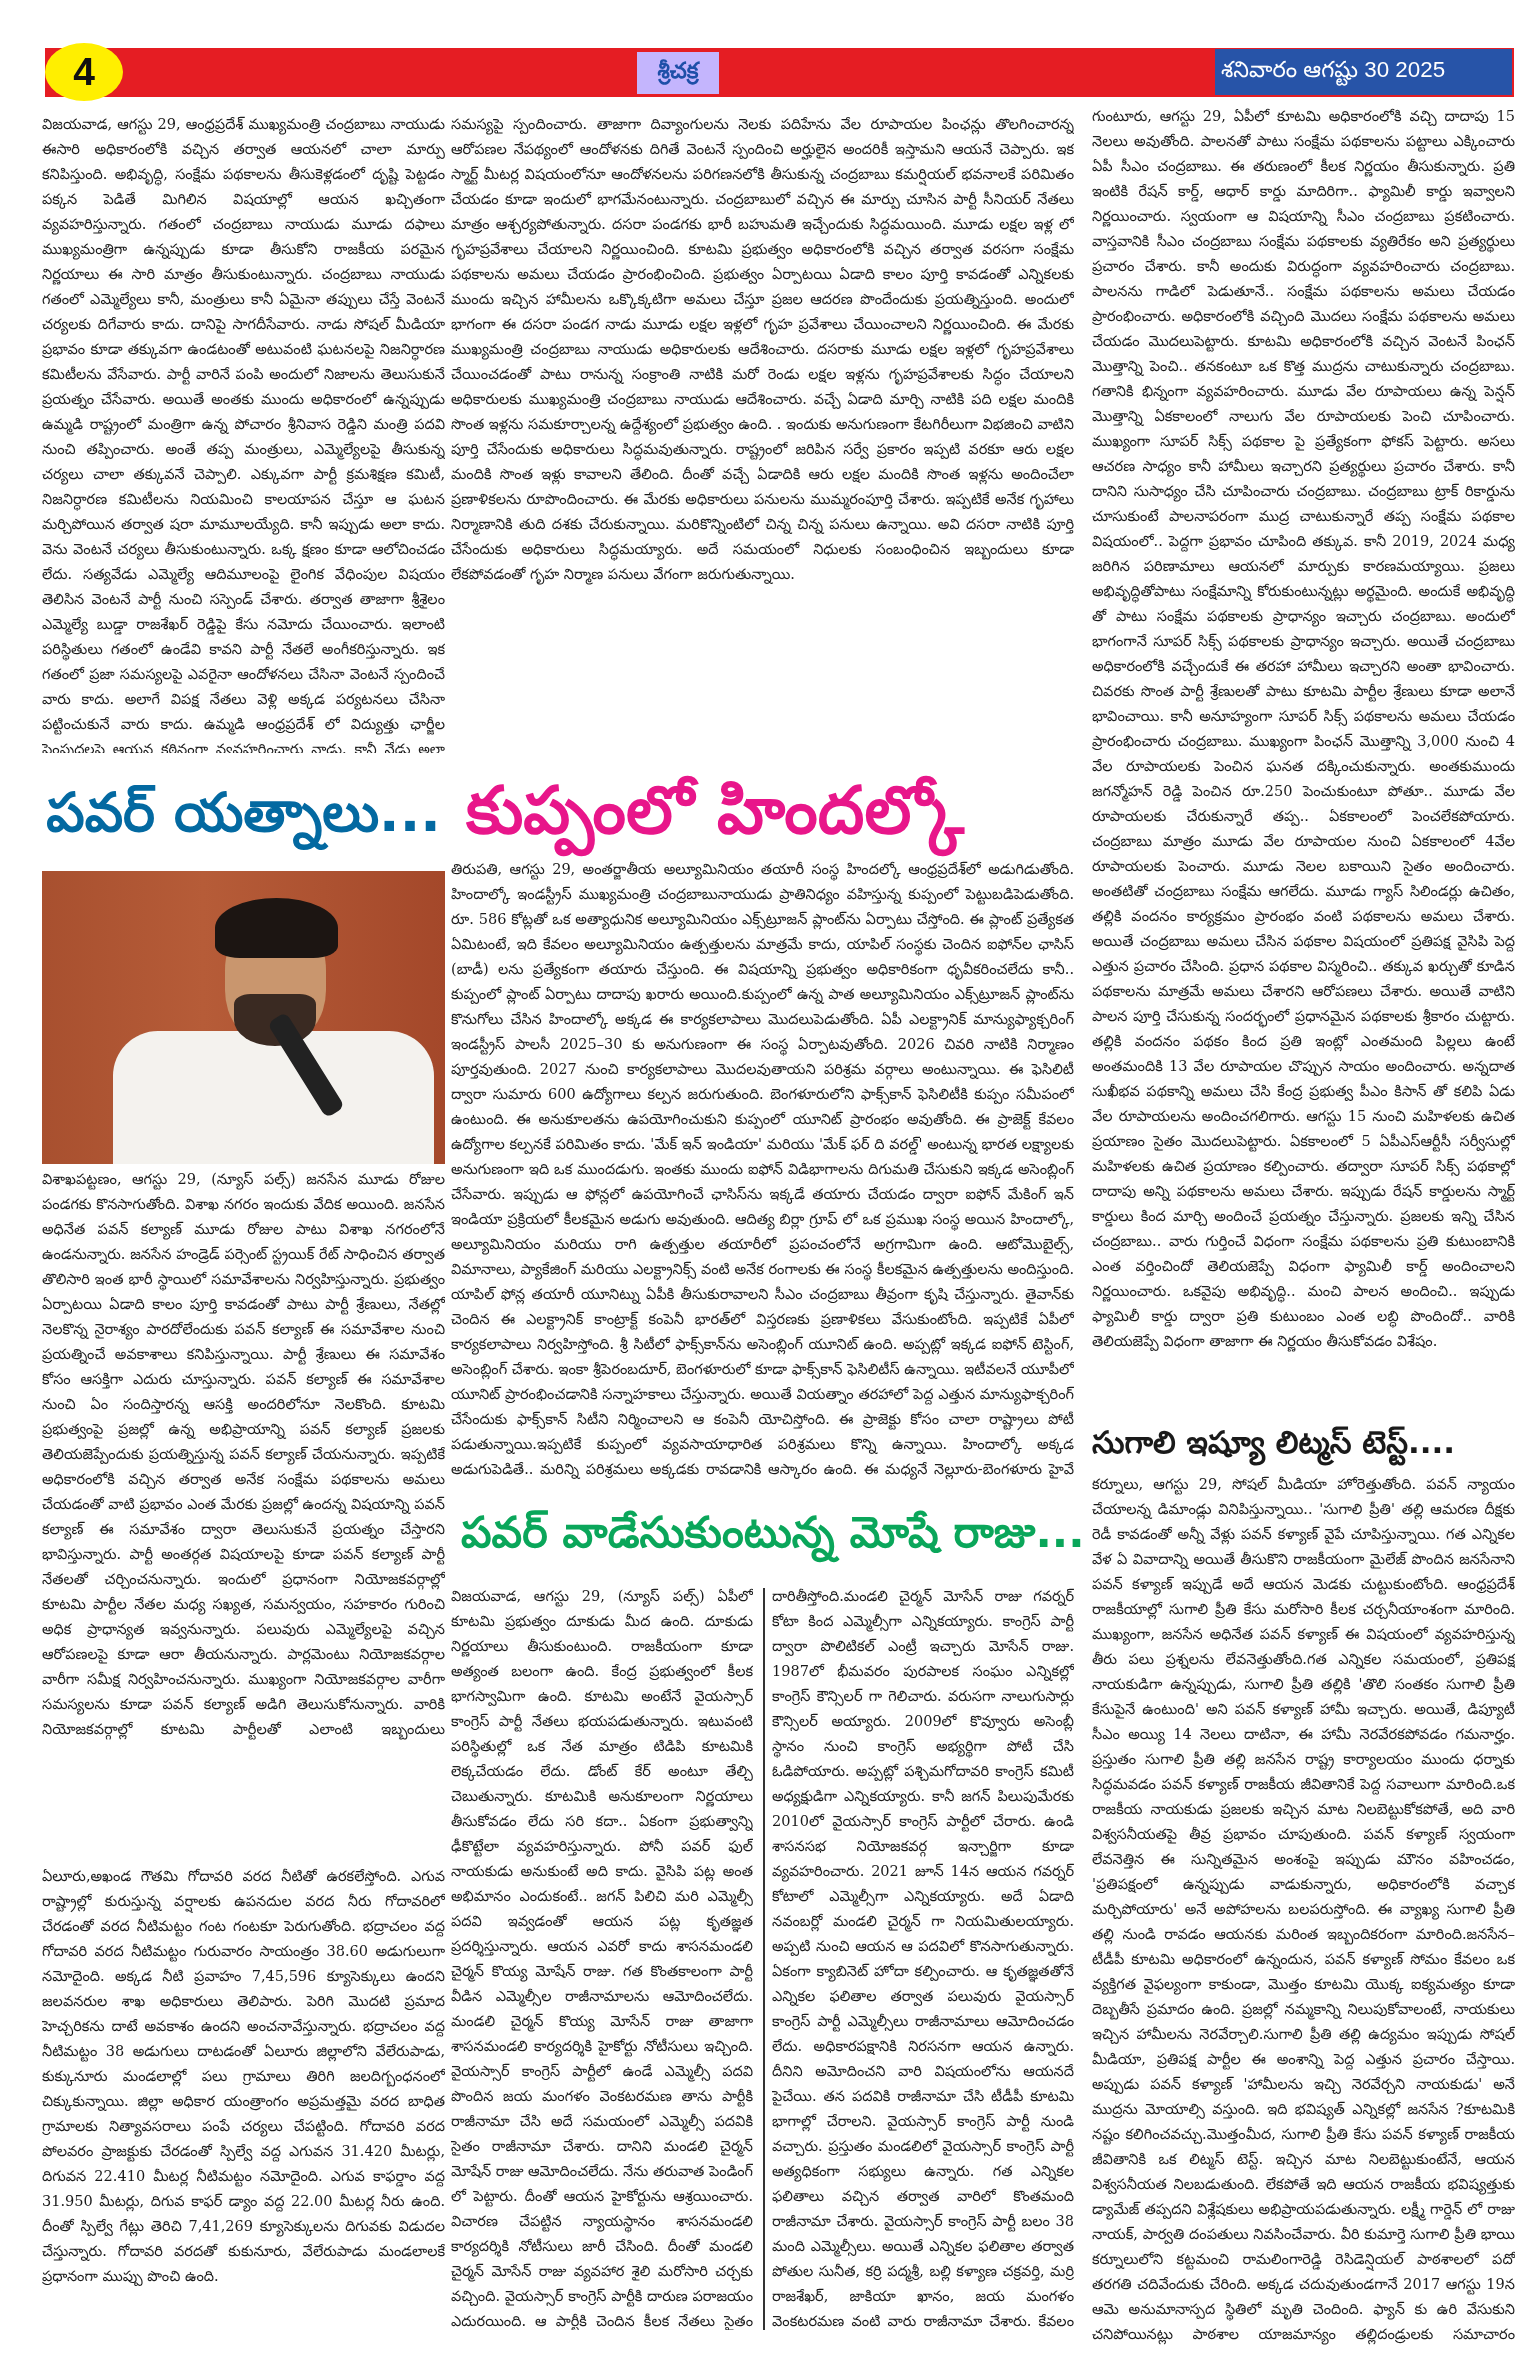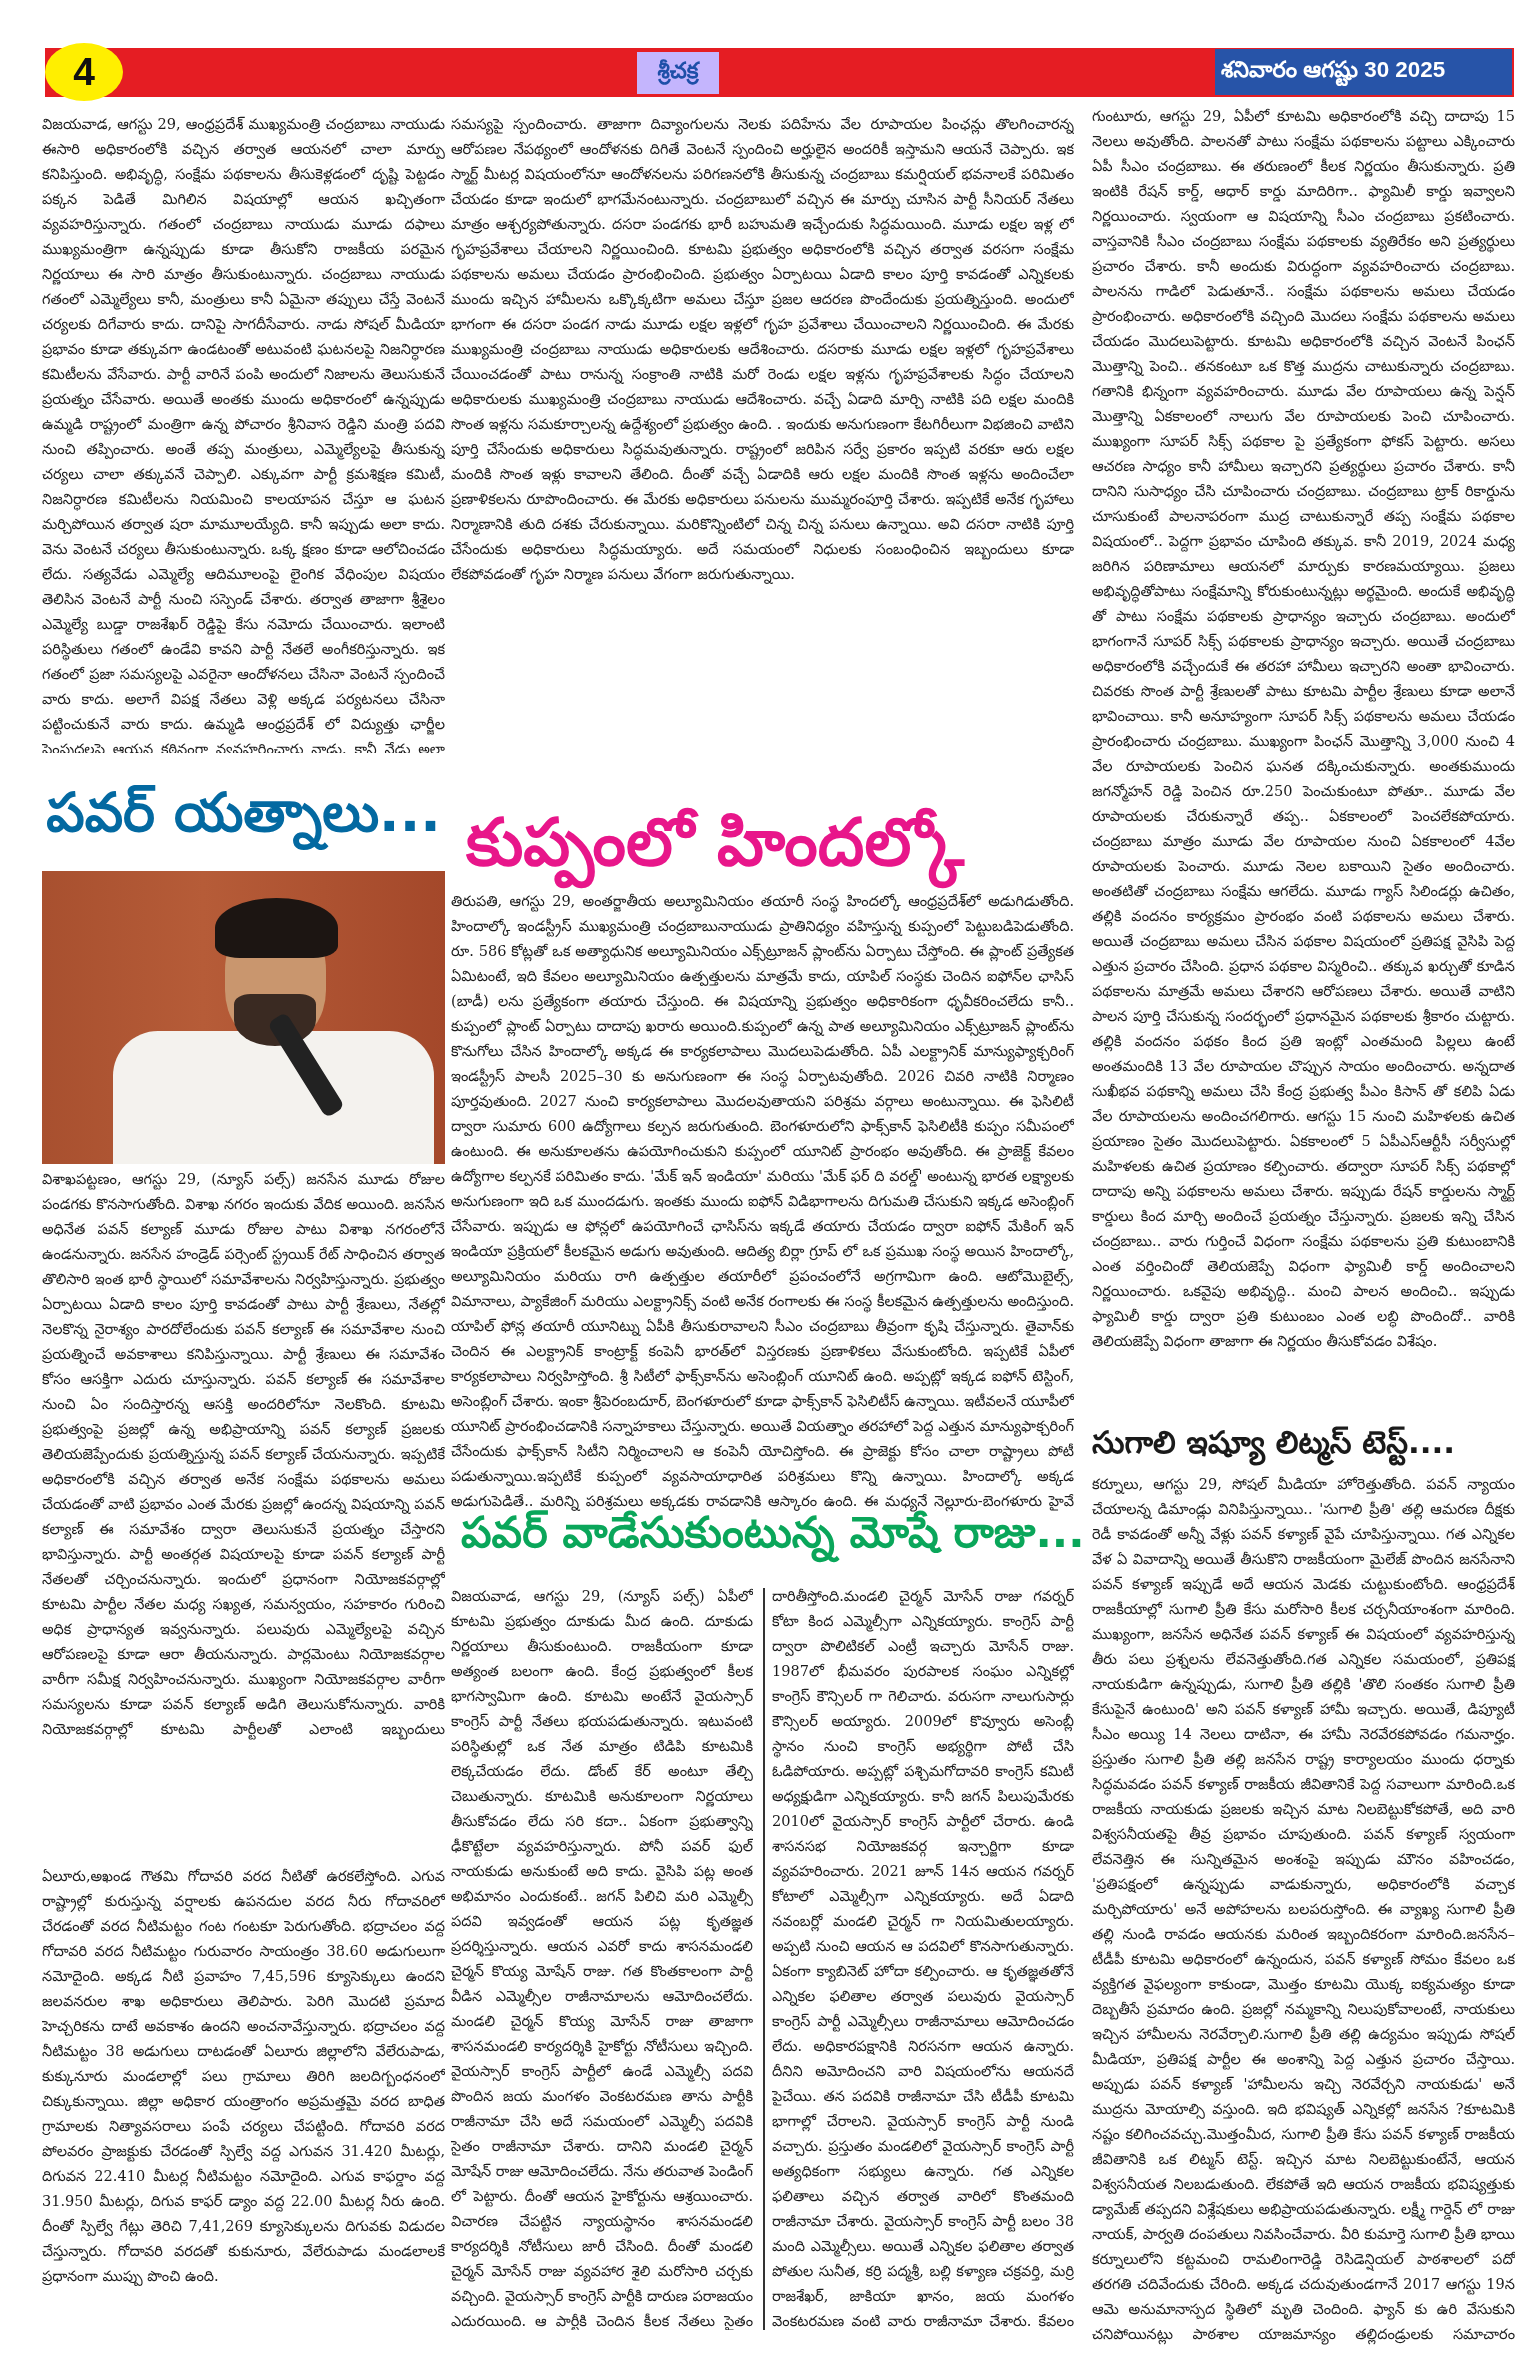--- a/index.html
+++ b/index.html
@@ -10,21 +10,21 @@
   .page-num { position: absolute; left: 45px; top: 43px; width: 78px; height: 58px;
               background: #ffef00; border-radius: 50%; display: flex; align-items: center;
               justify-content: center; font-family: "Liberation Sans", sans-serif;
               font-size: 39px; font-weight: bold; color: #111; }
   .logo { position: absolute; left: 637px; top: 52px; width: 82px; height: 42px;
           background: #c4b5fd; display: flex; align-items: center; justify-content: center;
           color: #1e4fa8; font-weight: bold; font-size: 22.4px;
           font-family: "DejaVu Serif", serif; }
   .date-box { position: absolute; left: 1215px; top: 49px; width: 297px; height: 46px;
               background: #2754a8; color: #fff; display: flex; align-items: center;
-              padding-left: 6px; font-size: 22.4px; font-weight: bold; box-sizing: border-box;
+              padding-left: 6px; font-size: 22.4px; font-weight: normal; box-sizing: border-box;
               font-family: "Liberation Sans", sans-serif; }
   .col { position: absolute; }
   .body-text { font-family: "DejaVu Serif", serif; font-size: 14.5px; line-height: 25px;
                text-align: justify; margin: 0; color: #1a1a1a; }
   .hl { margin: 0; font-weight: bold; line-height: 1.1; font-family: "DejaVu Sans", sans-serif; }
   .photo { position: absolute; left: 42px; top: 871px; width: 403px; height: 293px;
            background: linear-gradient(90deg, #a8502f 0%, #b65c38 40%, #a4482a 100%);
            overflow: hidden; }
   .photo .shirt { position: absolute; left: 71px; top: 160px; width: 321px; height: 149px;
                   background: #f4f2ee; border-radius: 45px 45px 0 0; }
@@ -69,21 +69,21 @@
   <div class="mic"></div>
 </div>
 <div class="col" style="left:42px; top:1167px; width:403px; height:578px; overflow:hidden;">
   <p class="body-text">విశాఖపట్టణం, ఆగస్టు 29, (న్యూస్ పల్స్) జనసేన మూడు రోజుల పండగకు కొనసాగుతోంది. విశాఖ నగరం ఇందుకు వేదిక అయింది. జనసేన అధినేత పవన్ కల్యాణ్ మూడు రోజుల పాటు విశాఖ నగరంలోనే ఉండనున్నారు. జనసేన హండ్రెడ్ పర్సెంట్ స్ట్రయిక్ రేట్ సాధించిన తర్వాత తొలిసారి ఇంత భారీ స్థాయిలో సమావేశాలను నిర్వహిస్తున్నారు. ప్రభుత్వం ఏర్పాటయి ఏడాది కాలం పూర్తి కావడంతో పాటు పార్టీ శ్రేణులు, నేతల్లో నెలకొన్న నైరాశ్యం పారదోలేందుకు పవన్ కల్యాణ్ ఈ సమావేశాల నుంచి ప్రయత్నించే అవకాశాలు కనిపిస్తున్నాయి. పార్టీ శ్రేణులు ఈ సమావేశం కోసం ఆసక్తిగా ఎదురు చూస్తున్నారు. పవన్ కల్యాణ్ ఈ సమావేశాల నుంచి ఏం సందిస్తారన్న ఆసక్తి అందరిలోనూ నెలకొంది. కూటమి ప్రభుత్వంపై ప్రజల్లో ఉన్న అభిప్రాయాన్ని పవన్ కల్యాణ్ ప్రజలకు తెలియజెప్పేందుకు ప్రయత్నిస్తున్న పవన్ కల్యాణ్ చేయనున్నారు. ఇప్పటికే అధికారంలోకి వచ్చిన తర్వాత అనేక సంక్షేమ పథకాలను అమలు చేయడంతో వాటి ప్రభావం ఎంత మేరకు ప్రజల్లో ఉందన్న విషయాన్ని పవన్ కల్యాణ్ ఈ సమావేశం ద్వారా తెలుసుకునే ప్రయత్నం చేస్తారని భావిస్తున్నారు. పార్టీ అంతర్గత విషయాలపై కూడా పవన్ కల్యాణ్ పార్టీ నేతలతో చర్చించనున్నారు. ఇందులో ప్రధానంగా నియోజకవర్గాల్లో కూటమి పార్టీల నేతల మధ్య సఖ్యత, సమన్వయం, సహకారం గురించి అధిక ప్రాధాన్యత ఇవ్వనున్నారు. పలువురు ఎమ్మెల్యేలపై వచ్చిన ఆరోపణలపై కూడా ఆరా తీయనున్నారు. పార్లమెంటు నియోజకవర్గాల వారీగా సమీక్ష నిర్వహించనున్నారు. ముఖ్యంగా నియోజకవర్గాల వారీగా సమస్యలను కూడా పవన్ కల్యాణ్ అడిగి తెలుసుకోనున్నారు. వారికి నియోజకవర్గాల్లో కూటమి పార్టీలతో ఎలాంటి ఇబ్బందులు ఎదురవుతున్నాయన్న దానిపై పవన్ కల్యాణ్ ఆరా తీయనున్నారు. అంతేకాదు నియోజకవర్గాల్లో ప్రభుత్వం ఇవ్వనున్న నామినేటెడ్ పదవుల విషయంలో పవన్ కల్యాణ్ సూచనలు చేయనున్నారు. అలాగే పార్టీ ఎమ్మెల్యేలతో జరిగే సమావేశాల్లో గత ఎన్నికల్లో తాము ఇచ్చిన హామీలు పెండింగ్ లో ఉన్నవాటిపై కూడా పవన్ కల్యాణ్ ఎమ్మెల్యేలతో చర్చించనున్నారు. ప్రధానమైన హామీల పరిష్కారానికి అవసరమైన నిధులు విడుదల చేయడానికి ఆయన ఈ సమావేశం ఏర్పాటు చేశారు. స్థానిక సంస్థల ఎన్నికల్లో పార్టీని గెలుపు దిశగా పయనింప చేయడానికి పవన్ కల్యాణ్ ఈ ప్రయత్నం చేస్తున్నట్లు కనిపిస్తుంది.</p>
 </div>
 
 <div class="col" style="left:42px; top:1864px; width:403px; height:477px; overflow:hidden;">
   <p class="body-text">ఏలూరు,అఖండ గౌతమి గోదావరి వరద నీటితో ఉరకలేస్తోంది. ఎగువ రాష్ట్రాల్లో కురుస్తున్న వర్షాలకు ఉపనదుల వరద నీరు గోదావరిలో చేరడంతో వరద నీటిమట్టం గంట గంటకూ పెరుగుతోంది. భద్రాచలం వద్ద గోదావరి వరద నీటిమట్టం గురువారం సాయంత్రం 38.60 అడుగులుగా నమోదైంది. అక్కడ నీటి ప్రవాహం 7,45,596 క్యూసెక్కులు ఉందని జలవనరుల శాఖ అధికారులు తెలిపారు. పెరిగి మొదటి ప్రమాద హెచ్చరికను దాటే అవకాశం ఉందని అంచనావేస్తున్నారు. భద్రాచలం వద్ద నీటిమట్టం 38 అడుగులు దాటడంతో ఏలూరు జిల్లాలోని వేలేరుపాడు, కుక్కునూరు మండలాల్లో పలు గ్రామాలు తిరిగి జలదిగ్బంధనంలో చిక్కుకున్నాయి. జిల్లా అధికార యంత్రాంగం అప్రమత్తమై వరద బాధిత గ్రామాలకు నిత్యావసరాలు పంపే చర్యలు చేపట్టింది. గోదావరి వరద పోలవరం ప్రాజక్టుకు చేరడంతో స్పిల్వే వద్ద ఎగువన 31.420 మీటర్లు, దిగువన 22.410 మీటర్ల నీటిమట్టం నమోదైంది. ఎగువ కాఫర్డాం వద్ద 31.950 మీటర్లు, దిగువ కాఫర్ డ్యాం వద్ద 22.00 మీటర్ల నీరు ఉంది. దీంతో స్పిల్వే గేట్లు తెరిచి 7,41,269 క్యూసెక్కులను దిగువకు విడుదల చేస్తున్నారు. గోదావరి వరదతో కుకునూరు, వేలేరుపాడు మండలాలకే ప్రధానంగా ముప్పు పొంచి ఉంది.</p>
 </div>
 
-<div class="col" style="left:451px; top:768px; width:623px; height:716px; overflow:hidden;margin-top:32px;">
+<div class="col" style="left:451px; top:768px; width:623px; height:716px; overflow:hidden;">
   <h2 class="hl" style="color:#e8168a; font-size:66px; padding-left:15px; height:89px; line-height:86px;">కుప్పంలో హిందల్కో</h2>
   <p class="body-text">తిరుపతి, ఆగస్టు 29, అంతర్జాతీయ అల్యూమినియం తయారీ సంస్థ హిందల్కో ఆంధ్రప్రదేశ్‌లో అడుగిడుతోంది. హిందాల్కో ఇండస్ట్రీస్ ముఖ్యమంత్రి చంద్రబాబునాయుడు ప్రాతినిధ్యం వహిస్తున్న కుప్పంలో పెట్టుబడిపెడుతోంది. రూ. 586 కోట్లతో ఒక అత్యాధునిక అల్యూమినియం ఎక్స్‌ట్రూజన్ ప్లాంట్‌ను ఏర్పాటు చేస్తోంది. ఈ ప్లాంట్ ప్రత్యేకత ఏమిటంటే, ఇది కేవలం అల్యూమినియం ఉత్పత్తులను మాత్రమే కాదు, యాపిల్ సంస్థకు చెందిన ఐఫోన్‌ల ఛాసిస్ (బాడీ) లను ప్రత్యేకంగా తయారు చేస్తుంది. ఈ విషయాన్ని ప్రభుత్వం అధికారికంగా ధృవీకరించలేదు కానీ.. కుప్పంలో ప్లాంట్ ఏర్పాటు దాదాపు ఖరారు అయింది.కుప్పంలో ఉన్న పాత అల్యూమినియం ఎక్స్‌ట్రూజన్ ప్లాంట్‌ను కొనుగోలు చేసిన హిందాల్కో అక్కడ ఈ కార్యకలాపాలు మొదలుపెడుతోంది. ఏపీ ఎలక్ట్రానిక్ మాన్యుఫ్యాక్చరింగ్ ఇండస్ట్రీస్ పాలసీ 2025–30 కు అనుగుణంగా ఈ సంస్థ ఏర్పాటవుతోంది. 2026 చివరి నాటికి నిర్మాణం పూర్తవుతుంది. 2027 నుంచి కార్యకలాపాలు మొదలవుతాయని పరిశ్రమ వర్గాలు అంటున్నాయి. ఈ ఫెసిలిటీ ద్వారా సుమారు 600 ఉద్యోగాలు కల్పన జరుగుతుంది. బెంగళూరులోని ఫాక్స్‌కాన్ ఫెసిలిటీకి కుప్పం సమీపంలో ఉంటుంది. ఈ అనుకూలతను ఉపయోగించుకుని కుప్పంలో యూనిట్ ప్రారంభం అవుతోంది. ఈ ప్రాజెక్ట్ కేవలం ఉద్యోగాల కల్పనకే పరిమితం కాదు. 'మేక్ ఇన్ ఇండియా' మరియు 'మేక్ ఫర్ ది వరల్డ్' అంటున్న భారత లక్ష్యాలకు అనుగుణంగా ఇది ఒక ముందడుగు. ఇంతకు ముందు ఐఫోన్ విడిభాగాలను దిగుమతి చేసుకుని ఇక్కడ అసెంబ్లింగ్ చేసేవారు. ఇప్పుడు ఆ ఫోన్లలో ఉపయోగించే ఛాసిస్‌ను ఇక్కడే తయారు చేయడం ద్వారా ఐఫోన్ మేకింగ్ ఇన్ ఇండియా ప్రక్రియలో కీలకమైన అడుగు అవుతుంది. ఆదిత్య బిర్లా గ్రూప్ లో ఒక ప్రముఖ సంస్థ అయిన హిందాల్కో, అల్యూమినియం మరియు రాగి ఉత్పత్తుల తయారీలో ప్రపంచంలోనే అగ్రగామిగా ఉంది. ఆటోమొబైల్స్, విమానాలు, ప్యాకేజింగ్ మరియు ఎలక్ట్రానిక్స్ వంటి అనేక రంగాలకు ఈ సంస్థ కీలకమైన ఉత్పత్తులను అందిస్తుంది. యాపిల్ ఫోన్ల తయారీ యూనిట్ను ఏపీకి తీసుకురావాలని సీఎం చంద్రబాబు తీవ్రంగా కృషి చేస్తున్నారు. తైవాన్‌కు చెందిన ఈ ఎలక్ట్రానిక్ కాంట్రాక్ట్ కంపెనీ భారత్‌లో విస్తరణకు ప్రణాళికలు వేసుకుంటోంది. ఇప్పటికే ఏపీలో కార్యకలాపాలు నిర్వహిస్తోంది. శ్రీ సిటీలో ఫాక్స్‌కాన్‌ను అసెంబ్లింగ్ యూనిట్ ఉంది. అప్పట్లో ఇక్కడ ఐఫోన్ టెస్టింగ్, అసెంబ్లింగ్ చేశారు. ఇంకా శ్రీపెరంబదూర్, బెంగళూరులో కూడా ఫాక్స్‌కాన్ ఫెసిలిటీస్ ఉన్నాయి. ఇటీవలనే యూపీలో యూనిట్ ప్రారంభించడానికి సన్నాహకాలు చేస్తున్నారు. అయితే వియత్నాం తరహాలో పెద్ద ఎత్తున మాన్యుఫాక్చరింగ్ చేసేందుకు ఫాక్స్‌కాన్ సిటీని నిర్మించాలని ఆ కంపెనీ యోచిస్తోంది. ఈ ప్రాజెక్టు కోసం చాలా రాష్ట్రాలు పోటీ పడుతున్నాయి.ఇప్పటికే కుప్పంలో వ్యవసాయాధారిత పరిశ్రమలు కొన్ని ఉన్నాయి. హిందాల్కో అక్కడ అడుగుపెడితే.. మరిన్ని పరిశ్రమలు అక్కడకు రావడానికి ఆస్కారం ఉంది. ఈ మధ్యనే నెల్లూరు-బెంగళూరు హైవే నుంచి కుప్పంకు నాలుగు వరుసల రహదారి నిర్మించారు. బెంగళూరుకు అతి దగ్గరగా ఉండటంతో దీనిని పారిశ్రామిక కేంద్రంగా మలిచేందుకు ప్రయత్నిస్తున్నారు.</p>
 </div>
 
 <div class="col" style="left:461px; top:1491px; width:623px; height:89px;text-align:center;">
   <h2 class="hl" style="color:#0aa65a; font-size:43px; line-height:82px; white-space:nowrap;">పవర్ వాడేసుకుంటున్న మోషే రాజు...</h2>
 </div>
 <div class="col" style="left:451px; top:1584px; width:302px; height:746px; overflow:hidden;">
   <p class="body-text">విజయవాడ, ఆగస్టు 29, (న్యూస్ పల్స్) ఏపీలో కూటమి ప్రభుత్వం దూకుడు మీద ఉంది. దూకుడు నిర్ణయాలు తీసుకుంటుంది. రాజకీయంగా కూడా అత్యంత బలంగా ఉంది. కేంద్ర ప్రభుత్వంలో కీలక భాగస్వామిగా ఉంది. కూటమి అంటేనే వైయస్సార్ కాంగ్రెస్ పార్టీ నేతలు భయపడుతున్నారు. ఇటువంటి పరిస్థితుల్లో ఒక నేత మాత్రం టిడిపి కూటమికి లెక్కచేయడం లేదు. డోంట్ కేర్ అంటూ తేల్చి చెబుతున్నారు. కూటమికి అనుకూలంగా నిర్ణయాలు తీసుకోవడం లేదు సరి కదా.. ఏకంగా ప్రభుత్వాన్ని ఢీకొట్టేలా వ్యవహరిస్తున్నారు. పోనీ పవర్ ఫుల్ నాయకుడు అనుకుంటే అది కాదు. వైసిపి పట్ల అంత అభిమానం ఎందుకంటే.. జగన్ పిలిచి మరి ఎమ్మెల్సీ పదవి ఇవ్వడంతో ఆయన పట్ల కృతజ్ఞత ప్రదర్శిస్తున్నారు. ఆయన ఎవరో కాదు శాసనమండలి చైర్మన్ కొయ్య మోషేన్ రాజు. గత కొంతకాలంగా పార్టీ వీడిన ఎమ్మెల్సీల రాజీనామాలను ఆమోదించలేదు. మండలి చైర్మన్ కొయ్య మోసేన్ రాజు తాజాగా శాసనమండలి కార్యదర్శికి హైకోర్టు నోటీసులు ఇచ్చింది. వైయస్సార్ కాంగ్రెస్ పార్టీలో ఉండే ఎమ్మెల్సీ పదవి పొందిన జయ మంగళం వెంకటరమణ తాను పార్టీకి రాజీనామా చేసి అదే సమయంలో ఎమ్మెల్సీ పదవికి సైతం రాజీనామా చేశారు. దానిని మండలి చైర్మన్ మోషేన్ రాజు ఆమోదించలేదు. నేను తరువాత పెండింగ్ లో పెట్టారు. దీంతో ఆయన హైకోర్టును ఆశ్రయించారు. విచారణ చేపట్టిన న్యాయస్థానం శాసనమండలి కార్యదర్శికి నోటీసులు జారీ చేసింది. దీంతో మండలి చైర్మన్ మోసేన్ రాజు వ్యవహార శైలి మరోసారి చర్చకు వచ్చింది. వైయస్సార్ కాంగ్రెస్ పార్టీకి దారుణ పరాజయం ఎదురయింది. ఆ పార్టీకి చెందిన కీలక నేతలు సైతం బయటకు వెళ్లిపోయారు. ప్రస్తుతం మధ్యం కుంభకోణంలో జగన్ పేరు సైతం వినిపిస్తోంది. ఇటువంటి సమయంలో కూడా మండల చైర్మన్ మోసేన్ రాజు కఠినంగా వ్యవహరిస్తుండడం, వైయస్సార్ కాంగ్రెస్ పార్టీకి అనుకూలంగా ఉండడం మాత్రం చర్చకు</p>
 </div>

